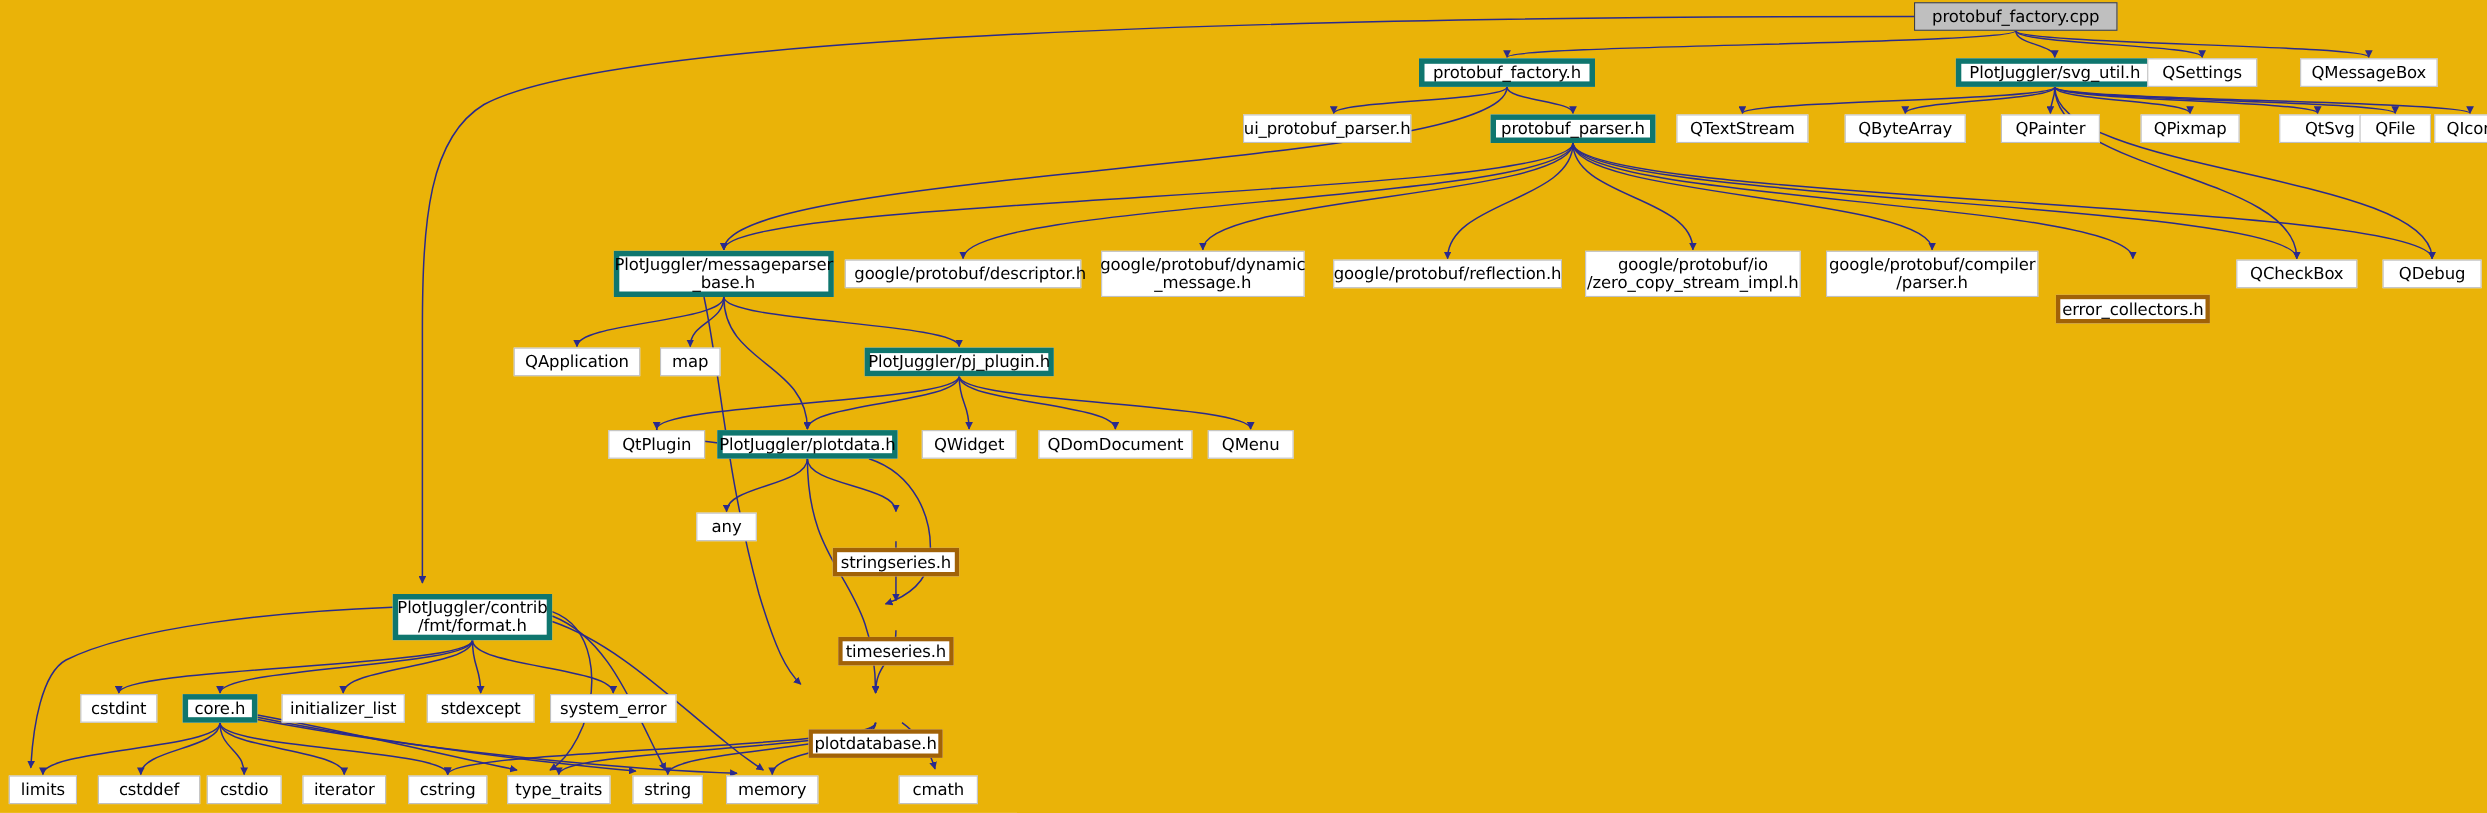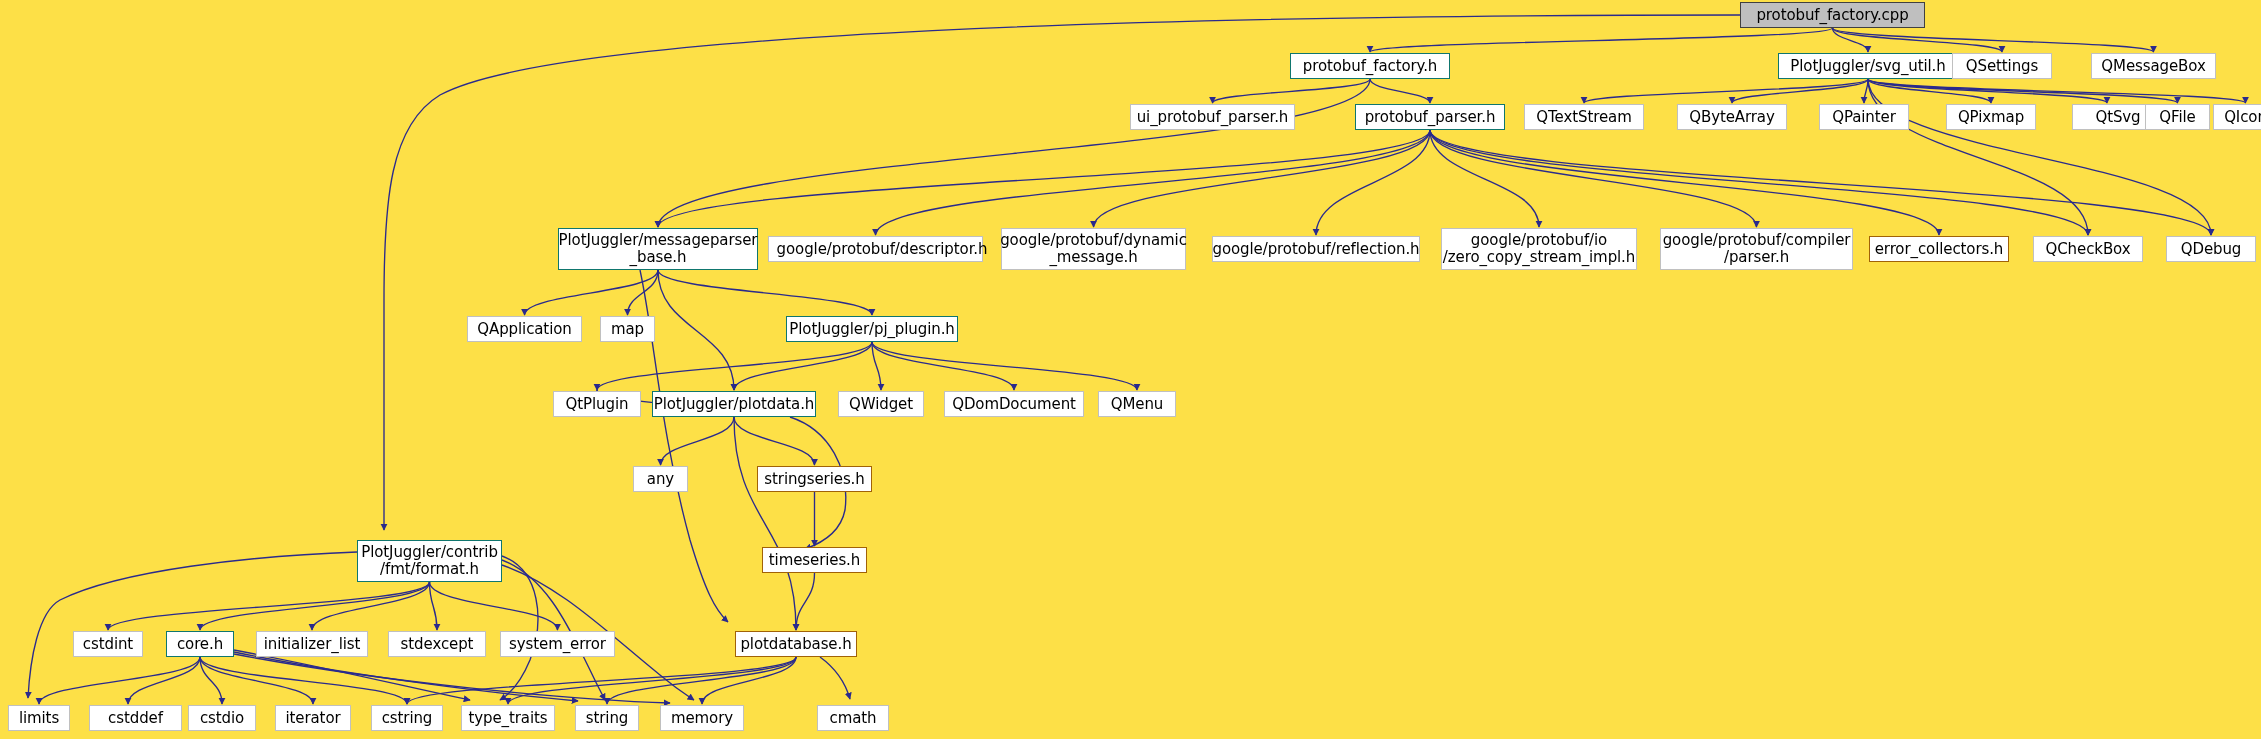--- a/index.html
+++ b/index.html
@@ -1,25 +1,25 @@
 <!DOCTYPE html>
 <html><head>
 <meta charset="utf-8">
 <title>protobuf_factory.cpp include dependency graph</title>
 <style>
   html,body{margin:0;padding:0;background:#ffffff;}
   body{font-family:"DejaVu Sans","Liberation Sans",sans-serif;}
-  #graph{position:relative;width:2261px;height:739px;overflow:hidden;background:#fde047;}
+  #graph{position:relative;width:2261px;height:739px;overflow:hidden;background:#eab308;}
   #edges{position:absolute;left:0;top:0;width:2261px;height:739px;pointer-events:none;}
   .node{position:absolute;box-sizing:border-box;display:flex;align-items:center;justify-content:center;
         text-align:center;background:#ffffff;border:1px solid #c0c0c0;color:#000000;
         font-size:15px;line-height:17px;white-space:pre;letter-spacing:-0.1px;}
   .node.root{background:#bfbfbf;border:1px solid #404040;}
-  .node.bold{border:1px solid #0f766e;}
-  .node.red{border:1px solid #a16207;}
+  .node.bold{border:5px solid #0f766e;}
+  .node.red{border:4px solid #a16207;margin-top:32px;}
   .node span{display:block;padding:0 4px;}
 </style>
 </head>
 <body>
 
 <div id="graph">
   <svg id="edges" viewBox="0 0 2261 739" preserveAspectRatio="none" xmlns="http://www.w3.org/2000/svg">
     <defs>
       <marker id="arrow" viewBox="0 0 10 10" refX="9" refY="5" markerWidth="5.2" markerHeight="5.2" orient="auto-start-reverse">
         <path d="M 0 0 L 10 5 L 0 10 z" fill="#2a2a8c"></path>
@@ -92,21 +92,21 @@
         <path d="M 234 652 C 350 676 500 694 578 701" marker-end="url(#arrow)"></path>
         <path d="M 234 654 C 380 682 570 700 670 703" marker-end="url(#arrow)"></path>
       </g>
   </svg>
   <div id="nodes">
       <div class="node root" style="left: 1740px; top: 2px; width: 185px; height: 26px;"><span>protobuf_factory.cpp</span></div>
       <div class="node bold" style="left: 1290px; top: 53px; width: 160px; height: 26px;"><span>protobuf_factory.h</span></div>
       <div class="node bold" style="left: 1778px; top: 53px; width: 180px; height: 26px;"><span>PlotJuggler/svg_util.h</span></div>
       <div class="node" style="left: 1952px; top: 53px; width: 100px; height: 26px;"><span>QSettings</span></div>
       <div class="node" style="left: 2091px; top: 53px; width: 125px; height: 26px;"><span>QMessageBox</span></div>
-      <div class="node" style="left: 1130px; top: 104px; width: 165px; height: 26px;"><span>ui_protobuf_parser.h</span></div>
+      <div class="node" style="left: 1130px; top: 104px; width: 153px; height: 26px;"><span>ui_protobuf_parser.h</span></div>
       <div class="node bold" style="left: 1355px; top: 104px; width: 150px; height: 26px;"><span>protobuf_parser.h</span></div>
       <div class="node" style="left: 1524px; top: 104px; width: 120px; height: 26px;"><span>QTextStream</span></div>
       <div class="node" style="left: 1677px; top: 104px; width: 110px; height: 26px;"><span>QByteArray</span></div>
       <div class="node" style="left: 1819px; top: 104px; width: 90px; height: 26px;"><span>QPainter</span></div>
       <div class="node" style="left: 1946px; top: 104px; width: 90px; height: 26px;"><span>QPixmap</span></div>
       <div class="node" style="left: 2072px; top: 104px; width: 92px; height: 26px;"><span>QtSvg</span></div>
       <div class="node" style="left: 2145px; top: 104px; width: 65px; height: 26px;"><span>QFile</span></div>
       <div class="node" style="left: 2213px; top: 104px; width: 65px; height: 26px;"><span>QIcon</span></div>
       <div class="node bold" style="left: 558px; top: 228px; width: 200px; height: 42px;"><span>PlotJuggler/messageparser
 _base.h</span></div>

